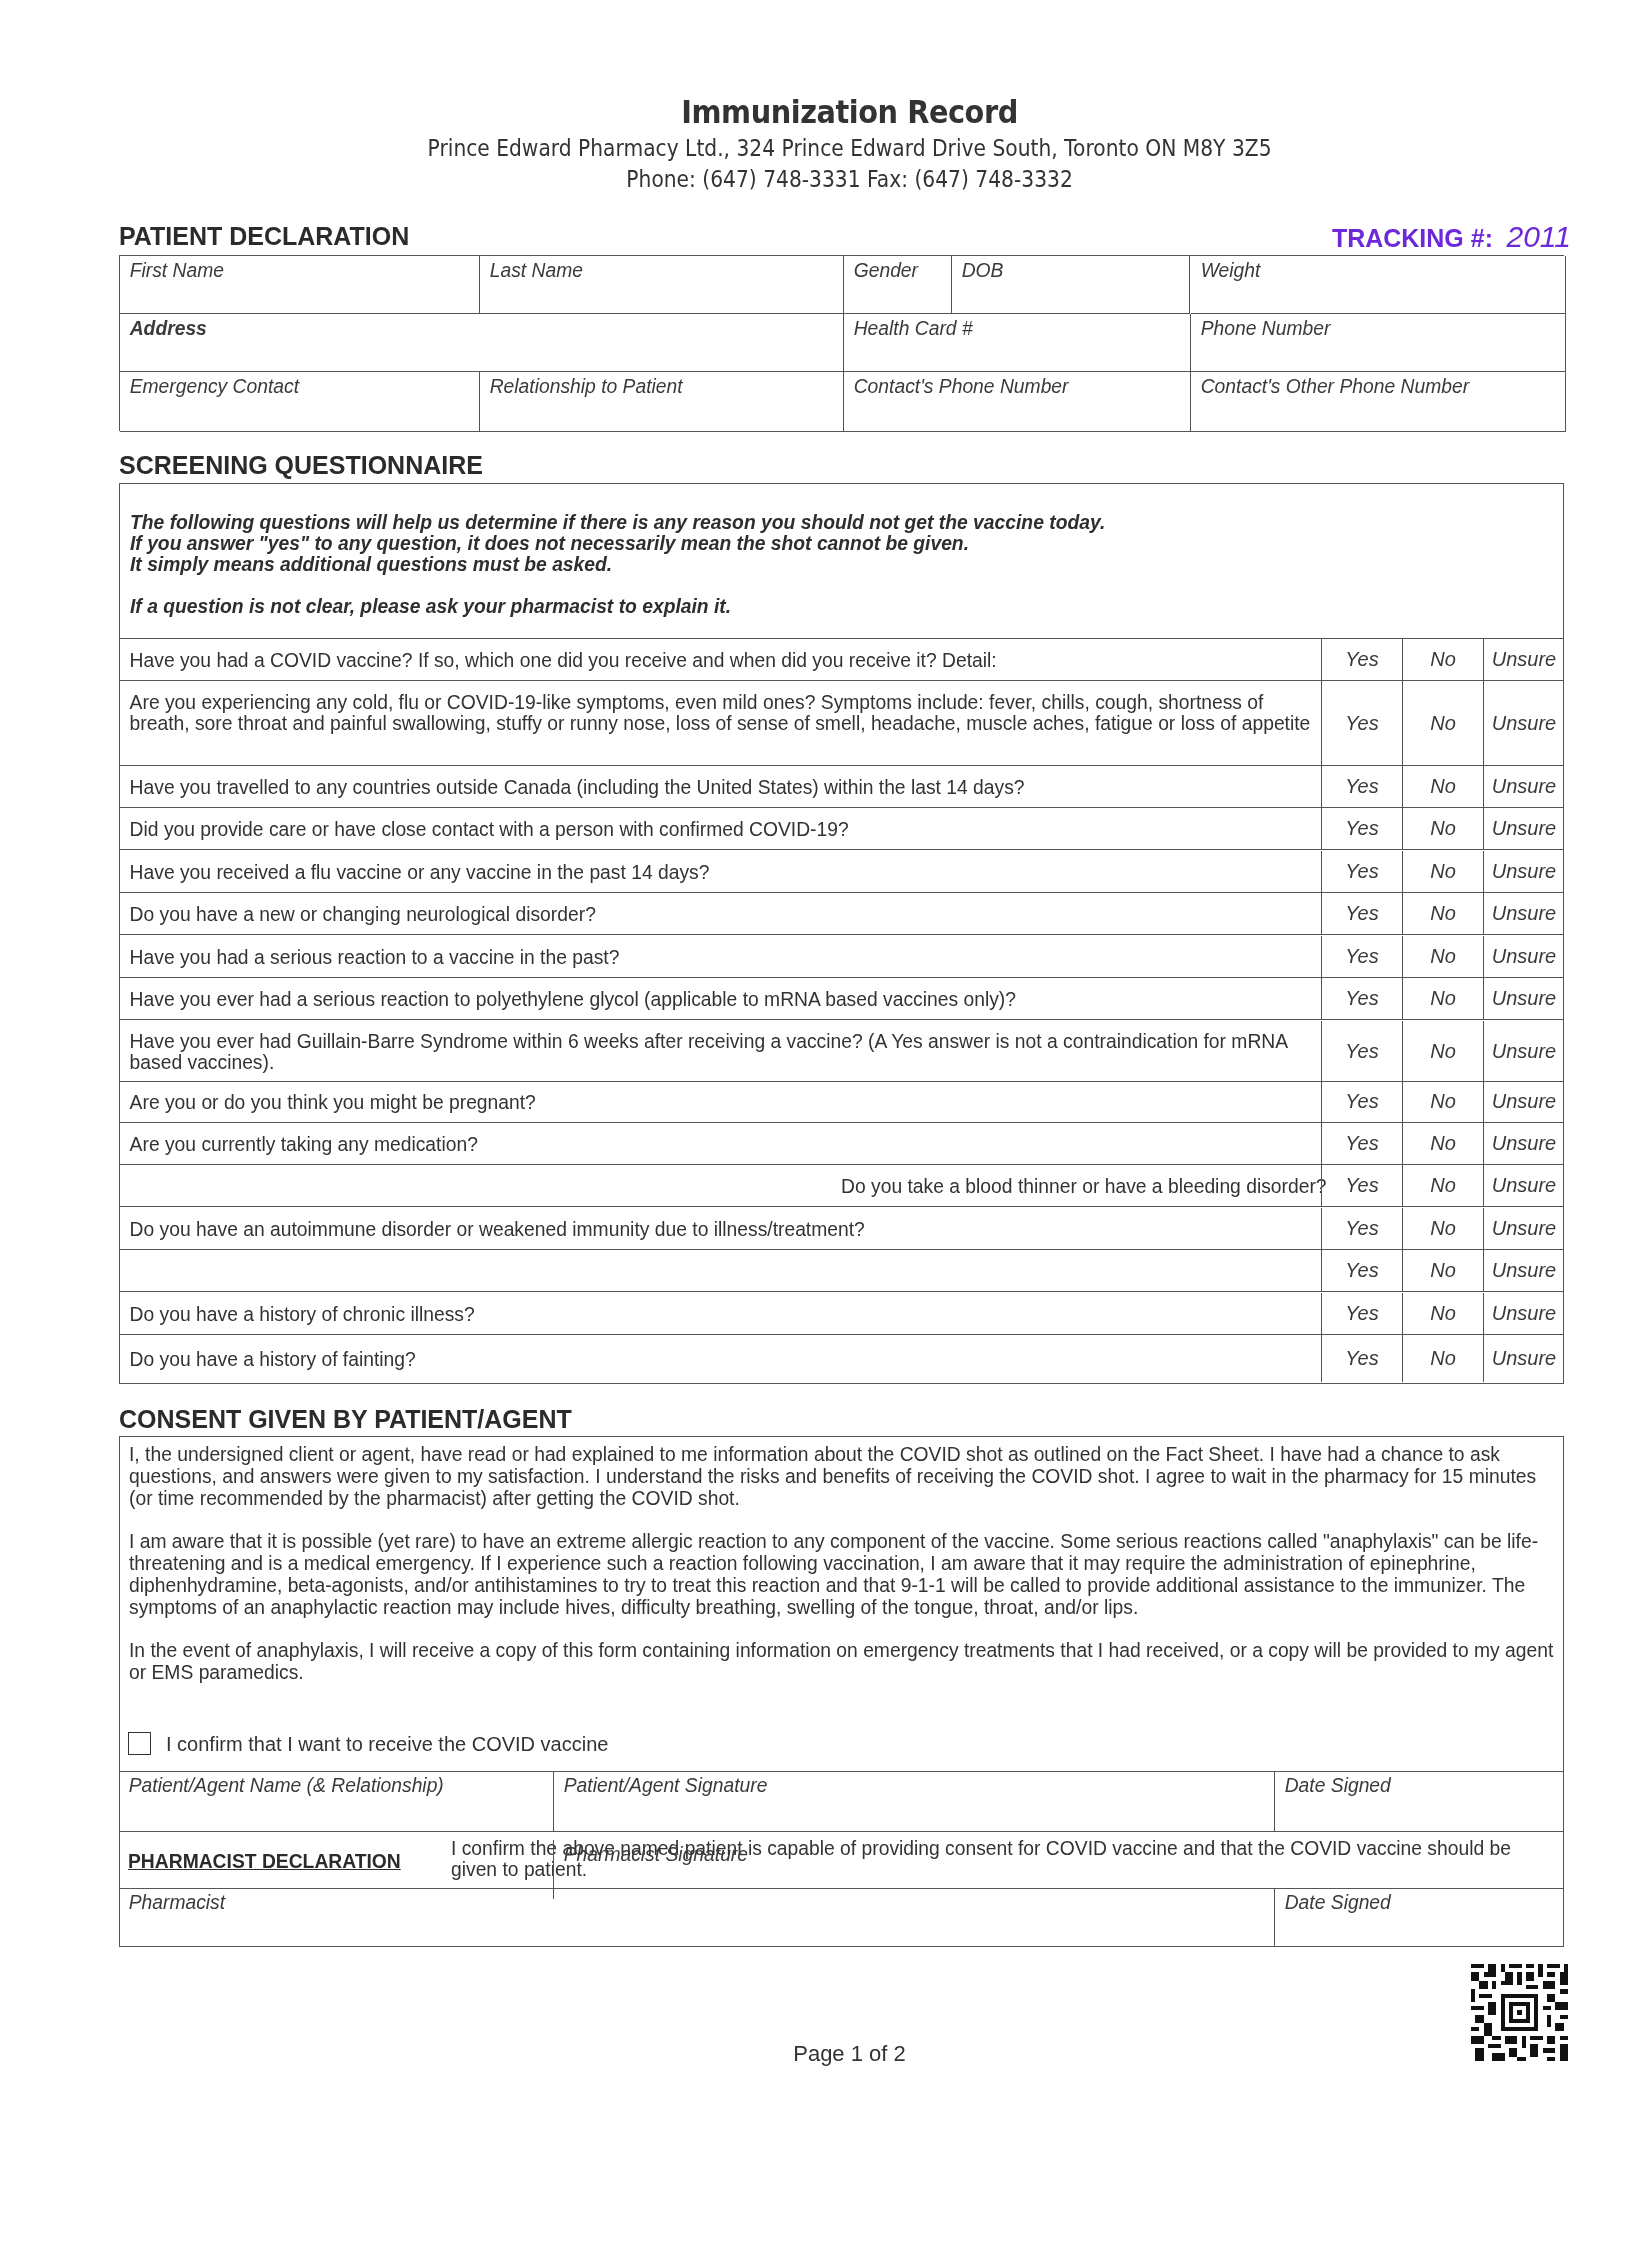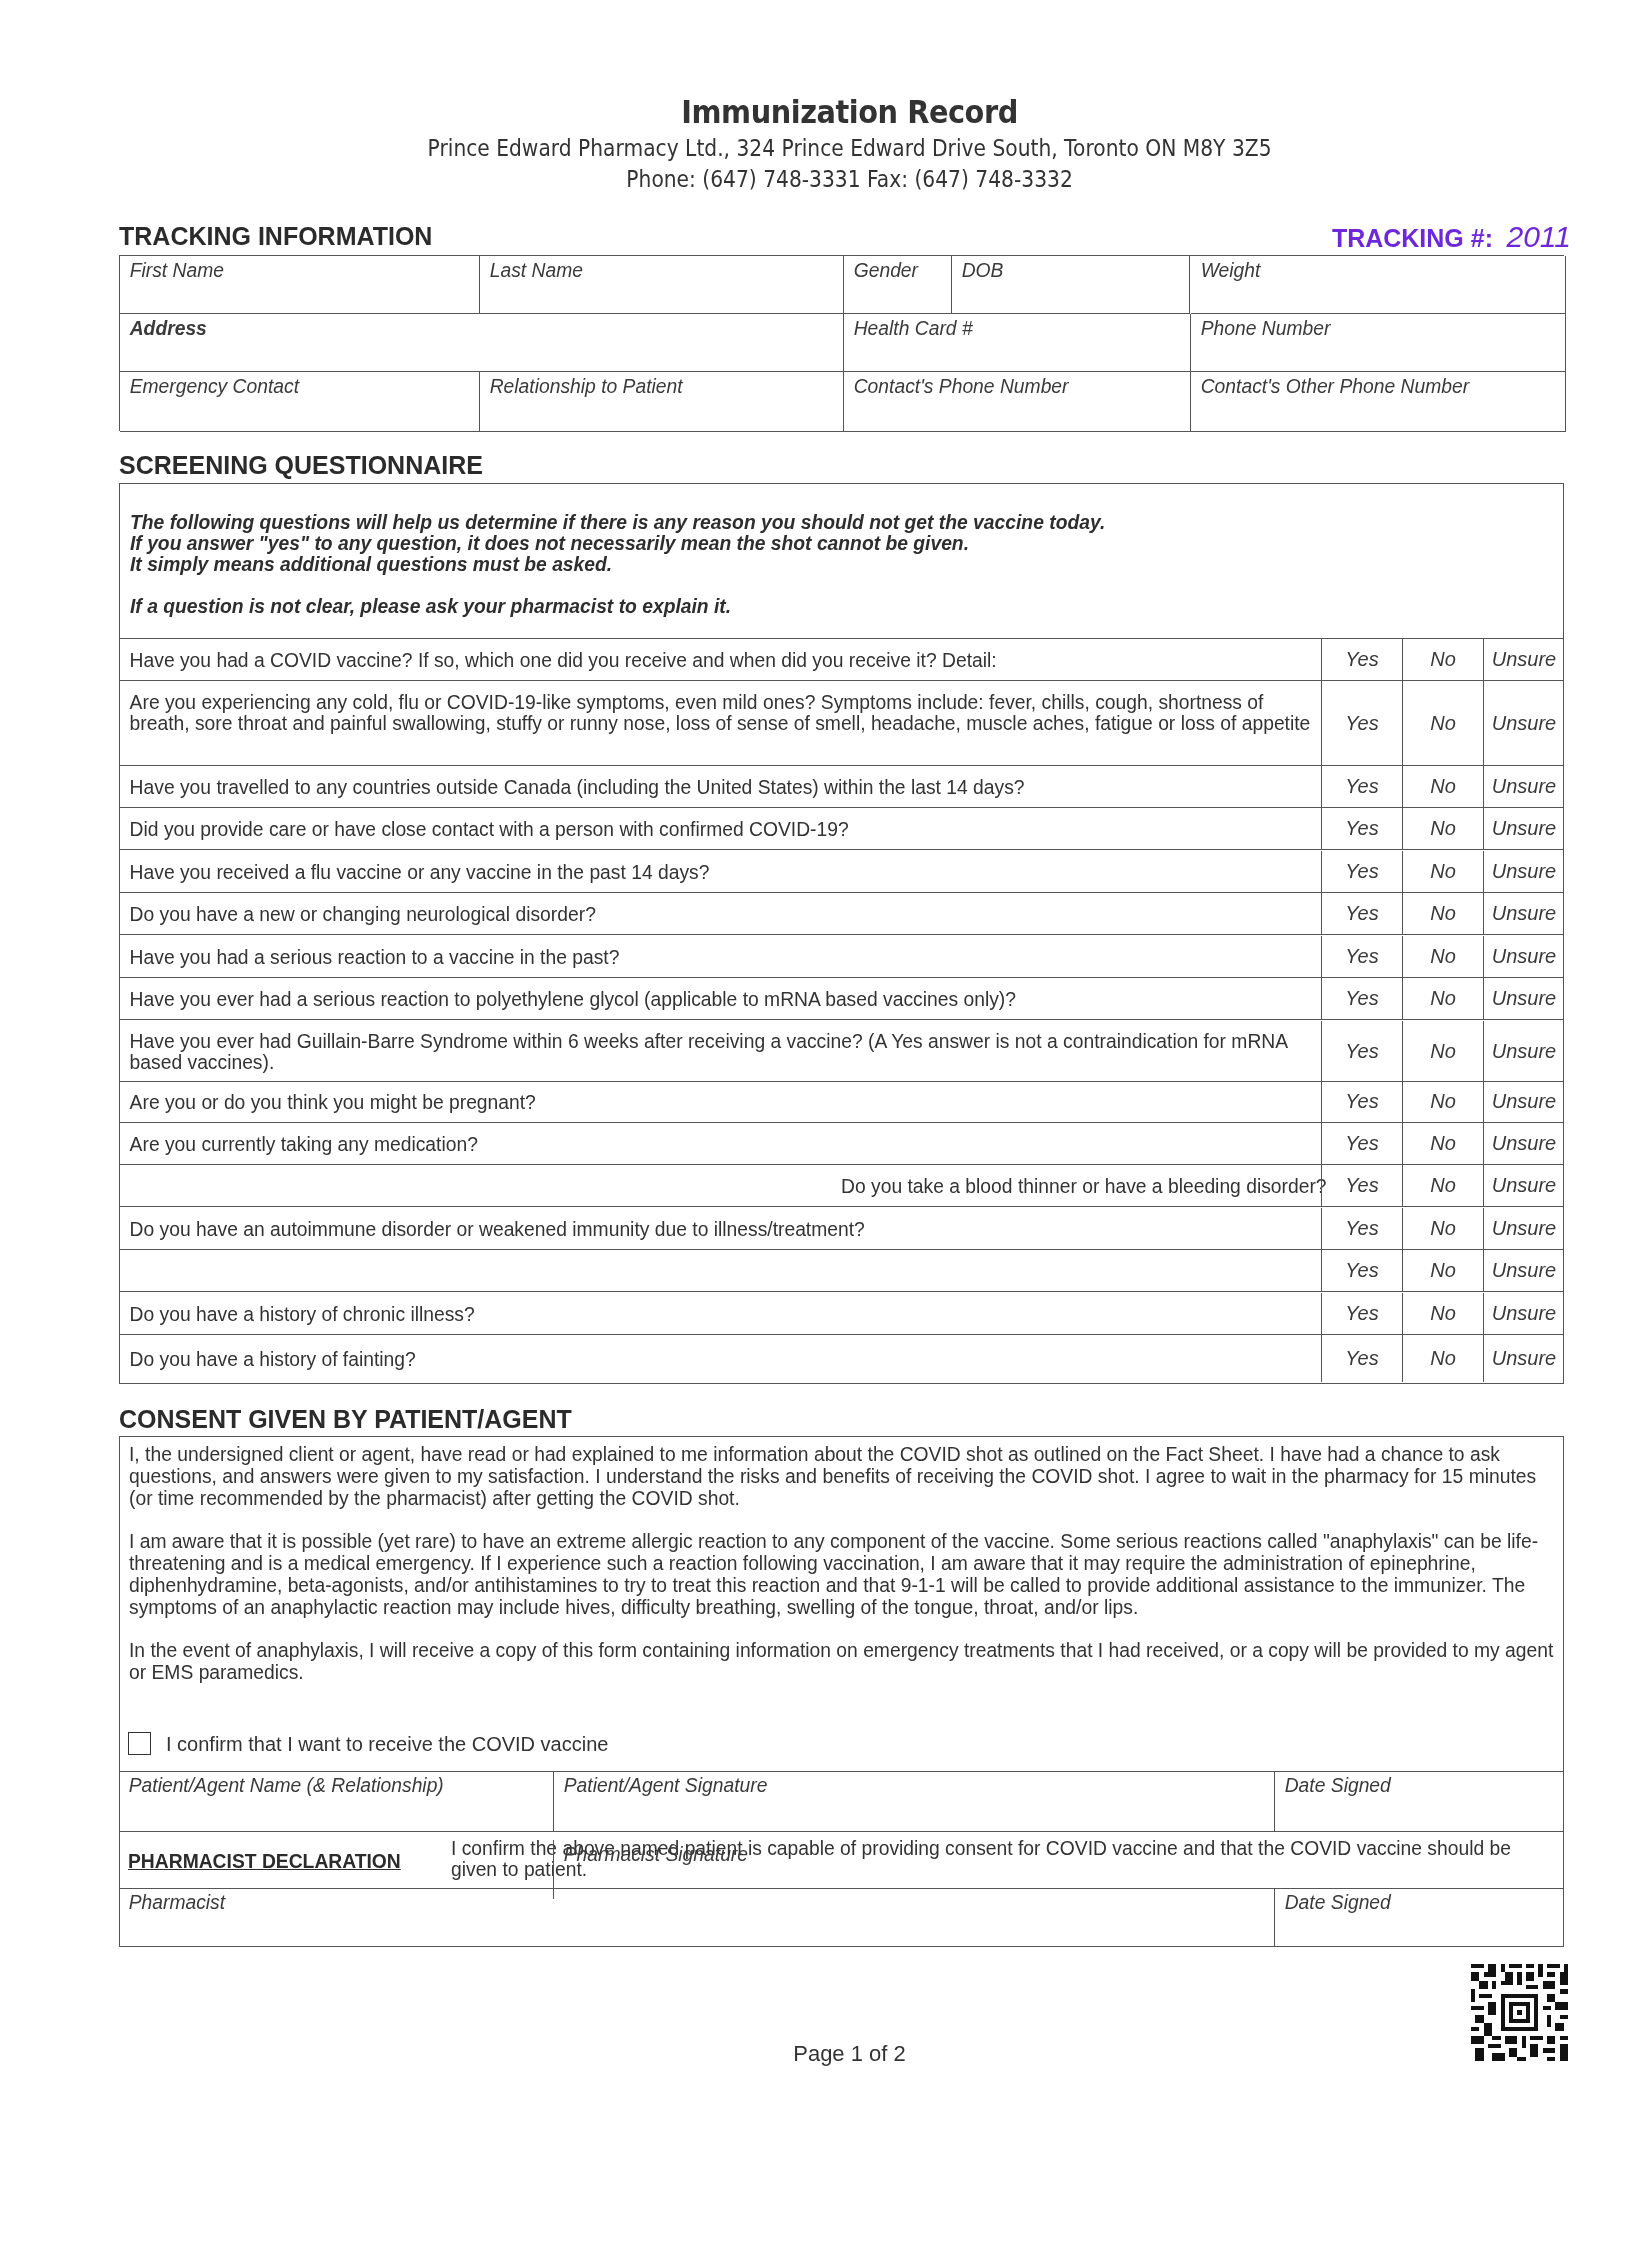--- a/index.html
+++ b/index.html
@@ -28,21 +28,21 @@
   .page-num { left: 0; width: 1699px; top: 2041px; text-align: center; font-size: 22px; color: #333; }
   .aztec { left: 1471px; top: 1964px; width: 97px; height: 97px; }
 </style>
 </head>
 <body>
 
 <div class="abs title">Immunization Record</div>
 <div class="abs subtitle" style="top:135px;">Prince Edward Pharmacy Ltd., 324 Prince Edward Drive South, Toronto ON  M8Y 3Z5</div>
 <div class="abs subtitle" style="top:166px;">Phone: (647) 748-3331  Fax: (647) 748-3332</div>
 
-<div class="abs section-head" style="left:119px; top:222px;">TRACKING INFORMATION</div>
+<div class="abs section-head" style="left:119px; top:222px;">PATIENT DECLARATION</div>
 <div class="abs tracking">
   <span>TRACKING #:</span><span class="num">2011</span>
 </div>
 
 <div class="abs box" style="left:119px; top:255px; width:1445px; height:176px; border-right:none; border-bottom:none;">
 
   <div class="cell" style="left:0; top:0; width:360px; height:58px;">
       <span class="lbl">First Name</span>
     </div>
   <div class="cell" style="left:360px; top:0; width:364px; height:58px;">

